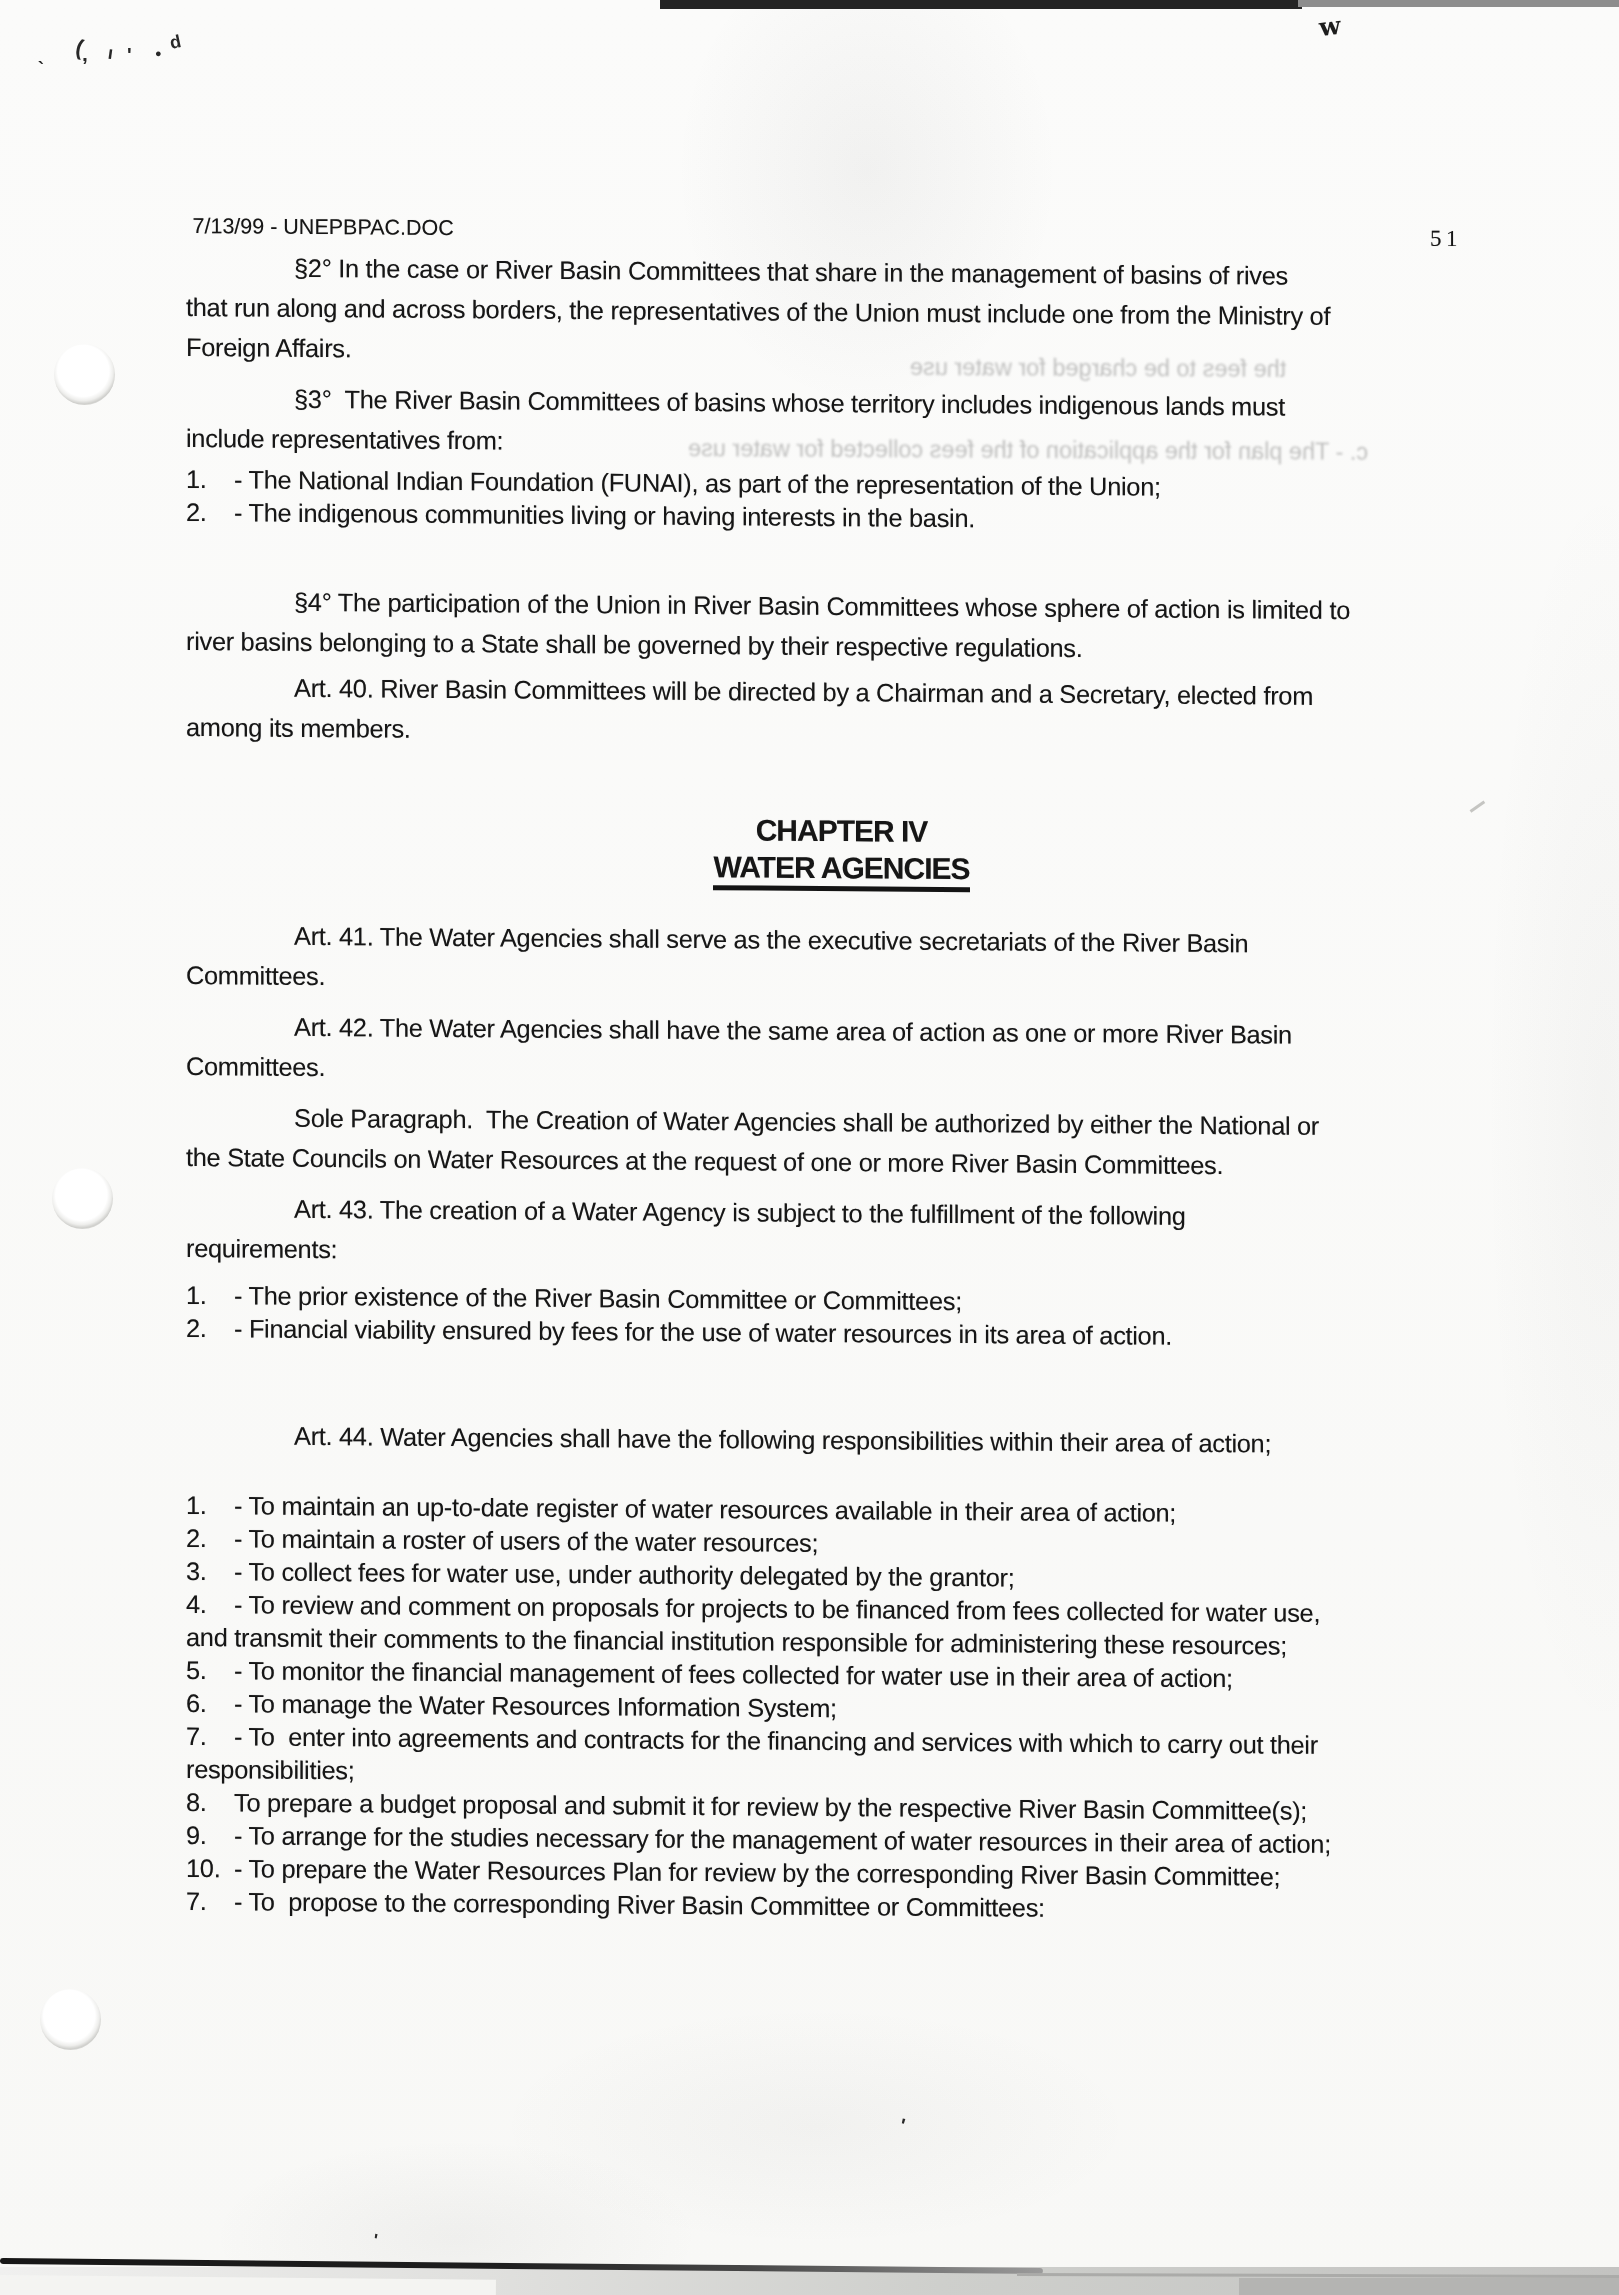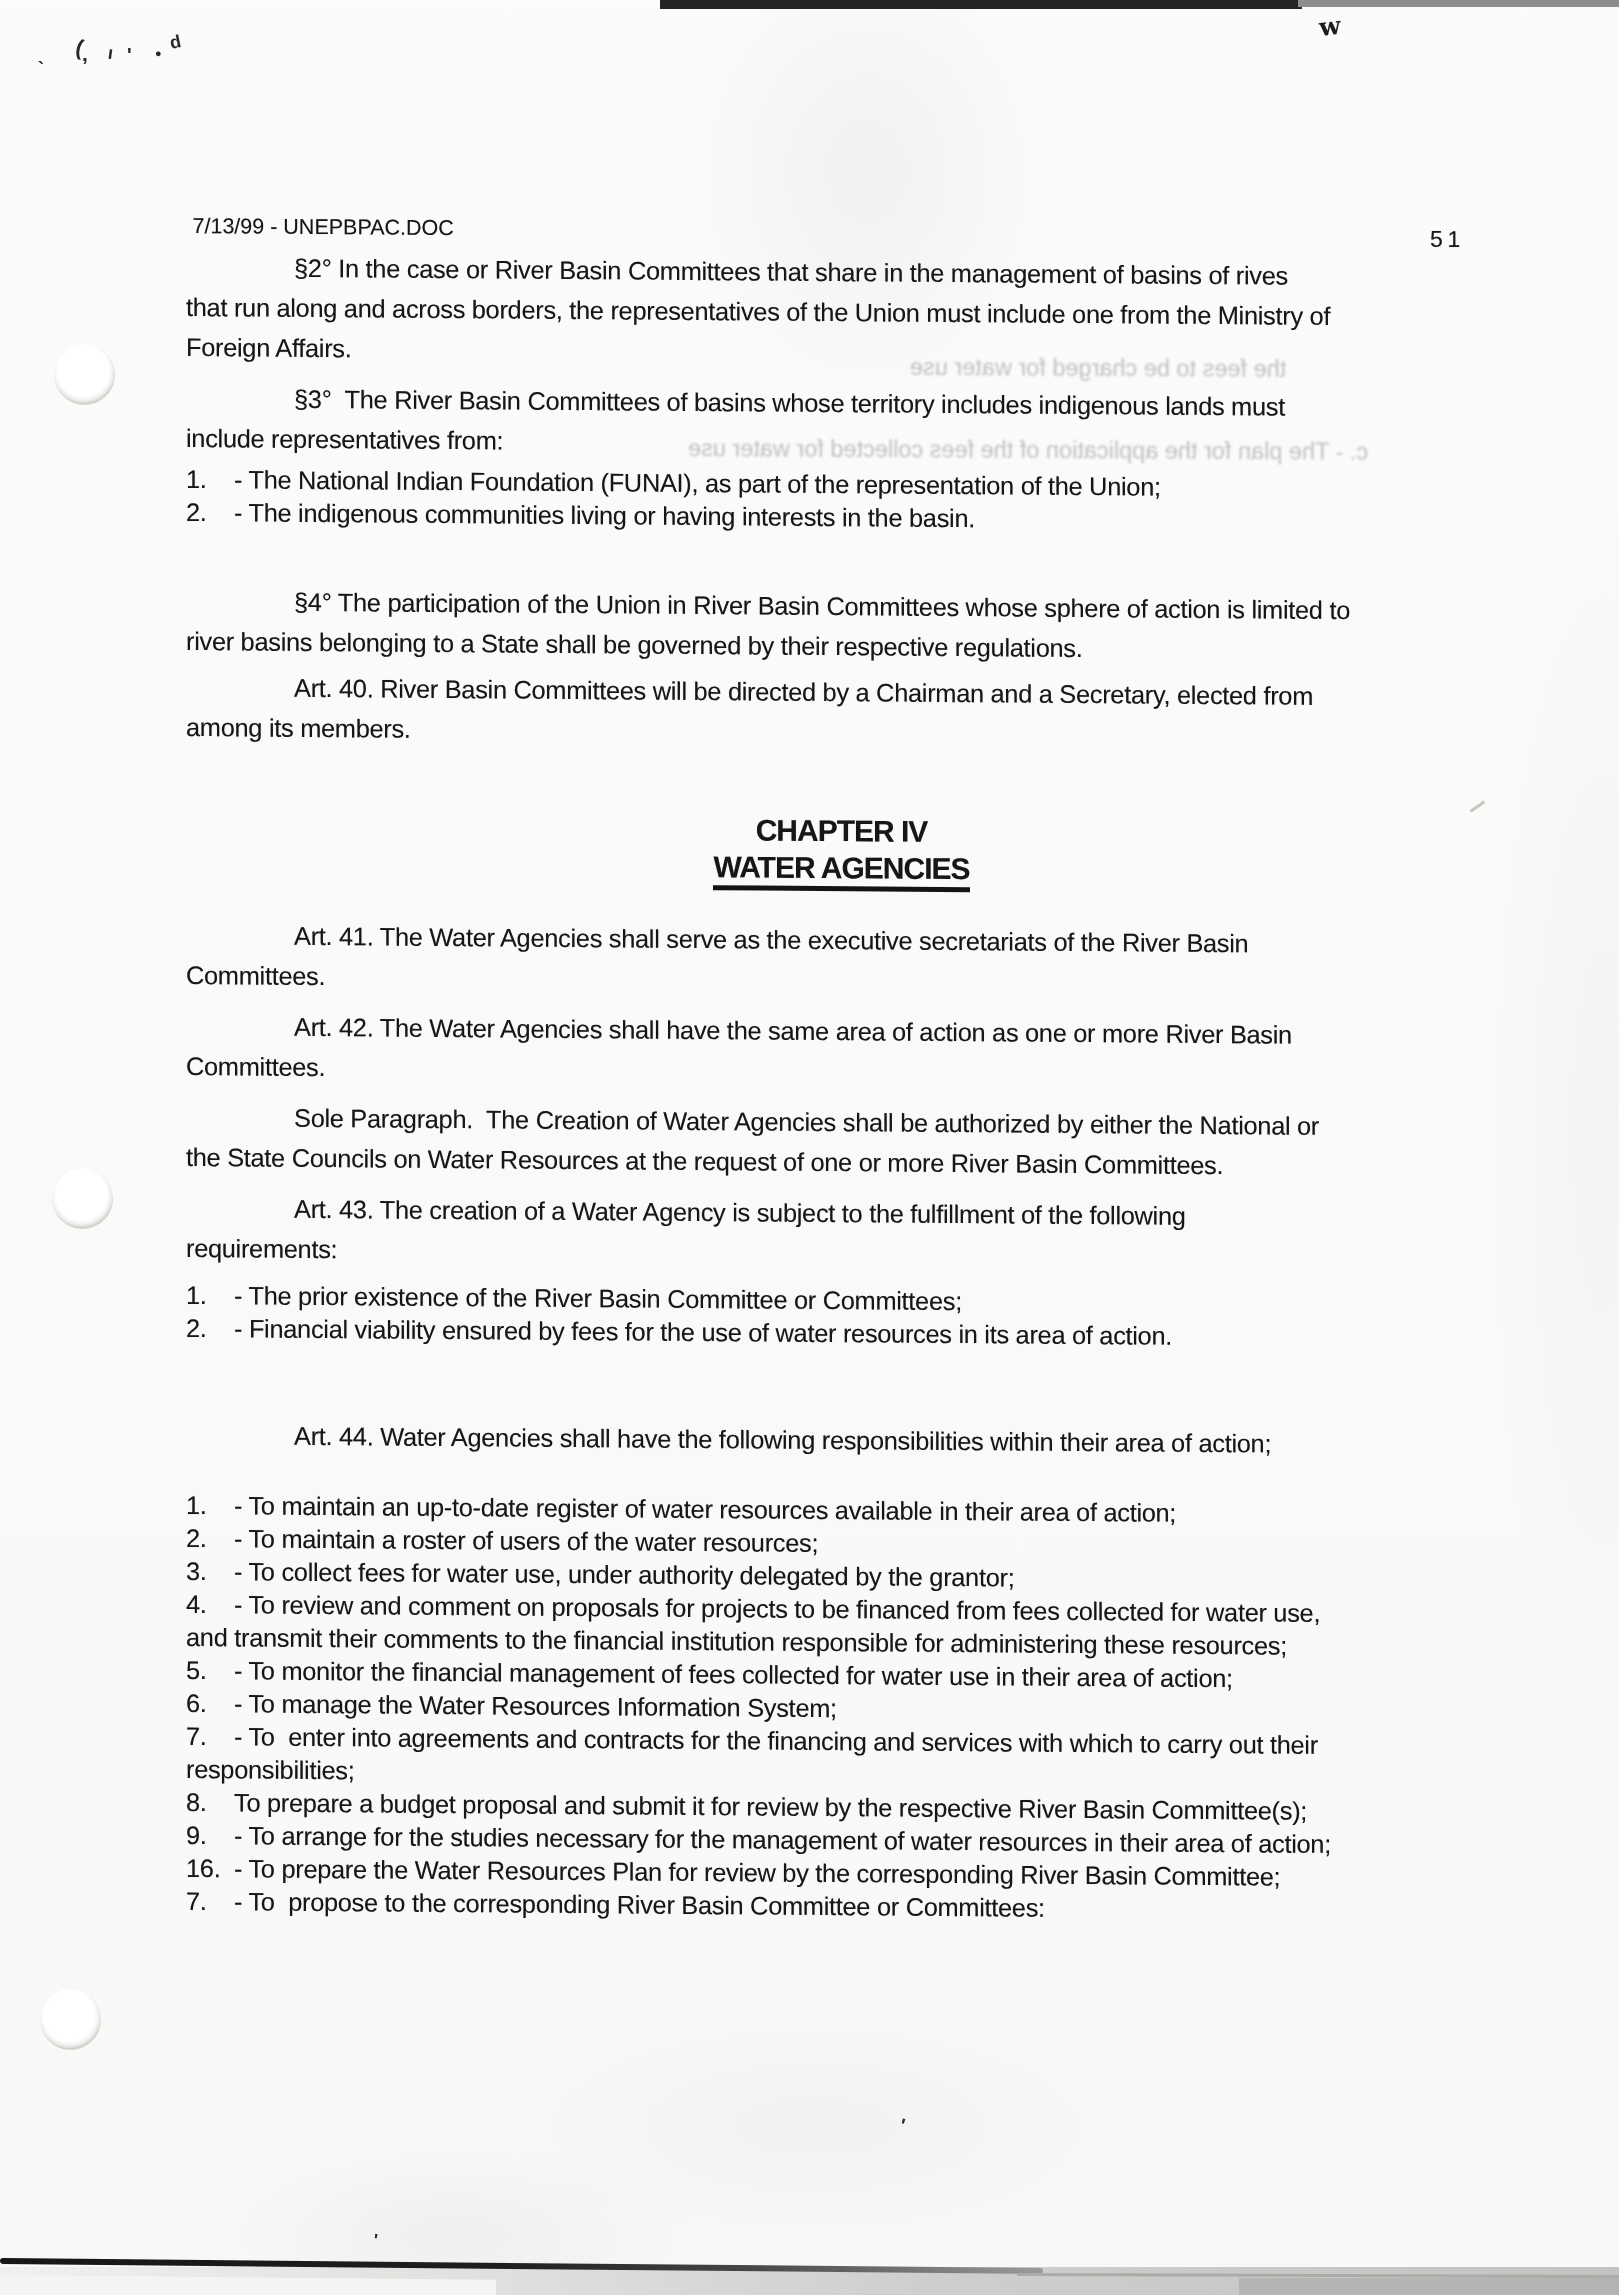--- a/index.html
+++ b/index.html
@@ -16,21 +16,21 @@
     color:#161616;
   }
   
   .content{
     position:absolute;left:186px;top:0;width:1402px;padding-top:211px;
     transform:skewY(0.45deg);transform-origin:0 0;
     text-shadow:0 0 0.7px rgba(15,15,15,.38);
   }
   .header-row{position:relative;height:31px;font-size:21.5px;letter-spacing:0;}
   .filename{position:absolute;left:6.5px;top:0;line-height:31px;white-space:pre;}
-  .pagenum{position:absolute;left:1244px;top:5.2px;font-family:Liberation Sans, sans-serif;
+  .pagenum{position:absolute;left:1244px;top:5.2px;font-family:Liberation Serif, serif;
     font-size:23px;letter-spacing:4.6px;}
   .block{position:relative;}
   .line{white-space:pre;font-size:25.4px;letter-spacing:-0.3px;line-height:40px;height:40px;}
   .p .line:first-child{padding-left:108px;}
   .g-0{margin-top:0}.g-xs{margin-top:5.2px}.g-s{margin-top:11px}
   .g-m{margin-top:34px}.g-l{margin-top:52px}.g-xl{margin-top:70px}.g-h1{margin-top:60px}
   .h .line,.hu .line{
     font-weight:bold;font-size:30px;letter-spacing:-1px;height:37px;line-height:37px;
     text-align:center;width:1311px;padding-left:0;
   }
@@ -155,21 +155,21 @@
           <div class="line"><span class="num">2.</span><span>- To maintain a roster of users of the water resources;</span></div>
           <div class="line"><span class="num">3.</span><span>- To collect fees for water use, under authority delegated by the grantor;</span></div>
           <div class="line"><span class="num">4.</span><span>- To review and comment on proposals for projects to be financed from fees collected for water use,</span></div>
           <div class="line">and transmit their comments to the financial institution responsible for administering these resources;</div>
           <div class="line"><span class="num">5.</span><span>- To monitor the financial management of fees collected for water use in their area of action;</span></div>
           <div class="line"><span class="num">6.</span><span>- To manage the Water Resources Information System;</span></div>
           <div class="line"><span class="num">7.</span><span>- To  enter into agreements and contracts for the financing and services with which to carry out their</span></div>
           <div class="line">responsibilities;</div>
           <div class="line"><span class="num">8.</span><span>To prepare a budget proposal and submit it for review by the respective River Basin Committee(s);</span></div>
           <div class="line"><span class="num">9.</span><span>- To arrange for the studies necessary for the management of water resources in their area of action;</span></div>
-          <div class="line"><span class="num">16.</span><span>- To prepare the Water Resources Plan for review by the corresponding River Basin Committee;</span></div>
+          <div class="line"><span class="num">10.</span><span>- To prepare the Water Resources Plan for review by the corresponding River Basin Committee;</span></div>
           <div class="line"><span class="num">7.</span><span>- To  propose to the corresponding River Basin Committee or Committees:</span></div>
         </div>
       </div>
   </div>
 
   <div class="bottom-shadow"></div>
   <div class="bottom-left-white"></div>
   <div class="bottom-line"></div>
   <div class="bottom-line2"></div>
   <div class="bottom-corner"></div>

